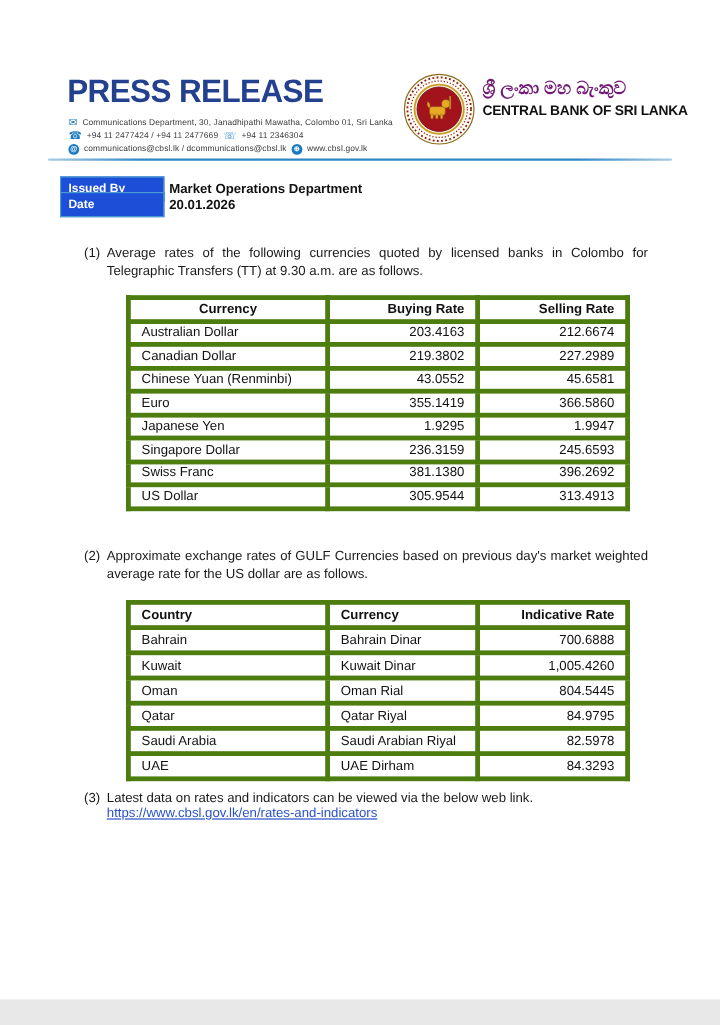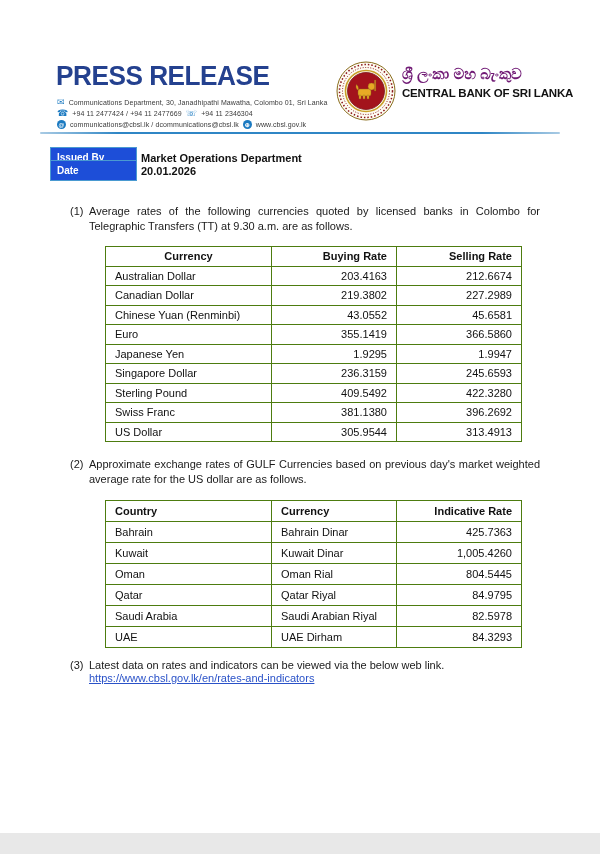--- a/index.html
+++ b/index.html
@@ -63,21 +63,21 @@
   .link-line { position: absolute; left: 89px; font-size: 11px; }
   .weblink { color: #2a52c8; text-decoration: underline; }
 
   
   table.rates {
     position: absolute; left: 105px; width: 416px;
     border-collapse: collapse; font-size: 11px; color: #111;
     table-layout: fixed;
   }
   table.rates th, table.rates td {
-    border: 1px solid #4d7c0f;
+    border: 4px solid #4d7c0f;
     padding: 0 9px;
     overflow: hidden; white-space: nowrap;
   }
   table.rates th { font-weight: bold; }
   #table1 th, #table1 td { height: 19.5px; }
   #table2 th, #table2 td { height: 21px; }
   .al-left { text-align: left; }
   .al-right { text-align: right; }
   .al-center { text-align: center; }
   table.rates col.c1 { width: 166px; }
@@ -189,25 +189,20 @@
           <td class="al-left">Japanese Yen</td>
           <td class="al-right">1.9295</td>
           <td class="al-right">1.9947</td>
         </tr>
         <tr>
           <td class="al-left">Singapore Dollar</td>
           <td class="al-right">236.3159</td>
           <td class="al-right">245.6593</td>
         </tr>
         <tr>
-          <td class="al-left">Sterling Pound</td>
-          <td class="al-right">409.5492</td>
-          <td class="al-right">422.3280</td>
-        </tr>
-        <tr>
           <td class="al-left">Swiss Franc</td>
           <td class="al-right">381.1380</td>
           <td class="al-right">396.2692</td>
         </tr>
         <tr>
           <td class="al-left">US Dollar</td>
           <td class="al-right">305.9544</td>
           <td class="al-right">313.4913</td>
         </tr>
       </tbody>
@@ -228,21 +223,21 @@
       <tr>
         <th class="al-left">Country</th>
         <th class="al-left">Currency</th>
         <th class="al-right">Indicative Rate</th>
       </tr>
     </thead>
     <tbody>
         <tr>
           <td class="al-left">Bahrain</td>
           <td class="al-left">Bahrain Dinar</td>
-          <td class="al-right">425.7363</td>
+          <td class="al-right">700.6888</td>
         </tr>
         <tr>
           <td class="al-left">Kuwait</td>
           <td class="al-left">Kuwait Dinar</td>
           <td class="al-right">1,005.4260</td>
         </tr>
         <tr>
           <td class="al-left">Oman</td>
           <td class="al-left">Oman Rial</td>
           <td class="al-right">804.5445</td>

